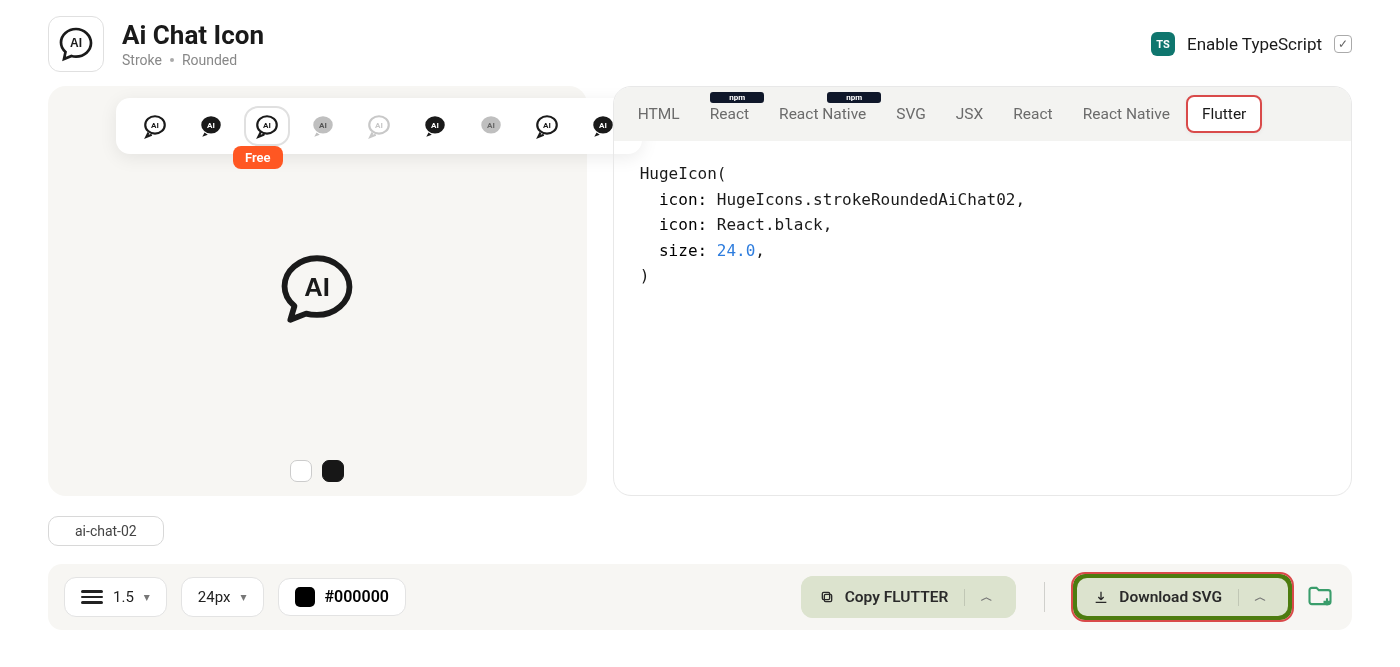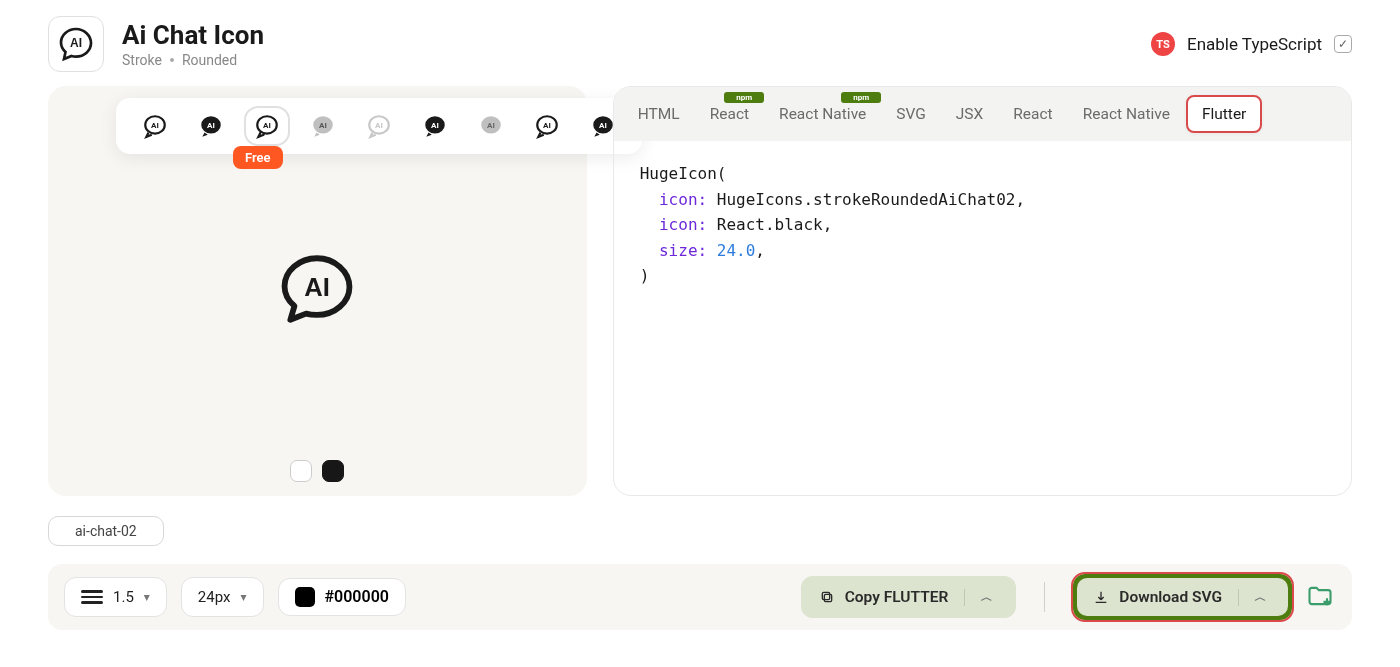--- a/index.html
+++ b/index.html
@@ -5,44 +5,44 @@
 * { box-sizing: border-box; margin: 0; padding: 0; }
 body { font-family: -apple-system, BlinkMacSystemFont, "Segoe UI", Roboto, sans-serif; background: #fff; width: 1400px; height: 667px; overflow: hidden; }
 
 .header { display: flex; align-items: center; justify-content: space-between; padding: 16px 48px 0; }
 .header-left { display: flex; align-items: center; gap: 18px; }
 .logo-box { width: 56px; height: 56px; border: 1px solid #e0e0e0; border-radius: 12px; display: flex; align-items: center; justify-content: center; }
 .title-block h1 { font-size: 26px; font-weight: 700; color: #1a1a1a; }
 .title-block .meta { display: flex; align-items: center; gap: 8px; color: #888; font-size: 14px; margin-top: 2px; }
 .dot { width: 4px; height: 4px; background: #aaa; border-radius: 50%; display: inline-block; }
 .header-right { display: flex; align-items: center; gap: 12px; }
-.ts-badge { width: 24px; height: 24px; background: #ef4444; color: #fff; font-size: 11px; font-weight: 700; border-radius: 12px; display: flex; align-items: center; justify-content: center; }
+.ts-badge { width: 24px; height: 24px; background: #0f766e; color: #fff; font-size: 11px; font-weight: 700; border-radius: 6px; display: flex; align-items: center; justify-content: center; }
 .ts-label { font-size: 17px; color: #1a1a1a; }
 .checkbox { width: 18px; height: 18px; border: 1.5px solid #aaa; border-radius: 4px; display: flex; align-items: center; justify-content: center; font-size: 12px; color: #666; }
 
 .main { display: flex; gap: 26px; padding: 14px 48px 0; }
 .preview-panel { width: 548px; height: 410px; border-radius: 18px; background: #f7f6f3; position: relative; }
 .variants-bar { position: absolute; top: 12px; left: 68px; display: flex; gap: 14px; background: #fff; border-radius: 14px; padding: 10px 18px; box-shadow: 0 4px 18px rgba(0,0,0,0.08); align-items: center; }
 .variant { width: 42px; height: 36px; border-radius: 12px; display: flex; align-items: center; justify-content: center; cursor: pointer; }
 .variant.active { outline: 2px solid #e0e0e0; background: #fff; }
 .free-badge { position: absolute; top: 60px; left: 185px; background: #ff5722; color: #fff; font-size: 13px; font-weight: 600; padding: 4px 12px; border-radius: 8px; }
 .big-preview { position: absolute; top: 50%; left: 50%; transform: translate(-50%, -50%); }
 .color-swatches { position: absolute; bottom: 14px; left: 50%; transform: translateX(-50%); display: flex; gap: 10px; }
 .swatch { width: 22px; height: 22px; border-radius: 7px; border: 1.5px solid #ccc; cursor: pointer; }
 .swatch.white { background: #fff; }
 .swatch.black { background: #171717; border-color: #171717; }
 
 .code-panel { width: 752px; height: 410px; border-radius: 18px; border: 1px solid #e8e8e8; display: flex; flex-direction: column; overflow: hidden; position: relative; }
 .code-tabs { display: flex; gap: 2px; background: #f3f3f1; padding: 8px 10px; align-items: center; }
 .code-tab { padding: 8px 14px; font-size: 15.5px; color: #6b6b6b; border-radius: 8px; cursor: pointer; position: relative; }
 .code-tab.active { background: #fff; color: #1a1a1a; box-shadow: 0 1px 4px rgba(0,0,0,0.05); border: 2px solid #d94a4a; }
-.npm-badge { position: absolute; top: -5px; right: -1px; background: #4d7c0f; color: #fff; font-size: 8px; font-weight: 700; padding: 1px 12px; border-radius: 3px; }
+.npm-badge { position: absolute; top: -5px; right: -1px; background: #0f172a; color: #fff; font-size: 8px; font-weight: 700; padding: 1px 19px; border-radius: 3px; }
 .code-body { padding: 20px 26px; font-family: "SFMono-Regular",Consolas,monospace; font-size: 16px; line-height: 1.6; color: #1a1a1a; position: relative; flex: 1; white-space: pre; }
 .tok-str { color: #1a1a1a; }
-.tok-prop { color: #6d28d9; }
+.tok-prop { color: #000000; }
 .tok-num { color: #2e7dde; }
 .copy-icon-btn { position: absolute; top: 18px; right: 20px; width: 24px; height: 24px; color: #555; cursor: pointer; }
 
 .tags-row { padding: 20px 48px 0; }
 .tag-chip { display: inline-block; padding: 6px 26px; border: 1px solid #d8d8d8; border-radius: 10px; font-size: 14px; color: #444; }
 
 .bottom-bar { margin: 18px 48px 0; background: #f7f6f3; border-radius: 14px; padding: 10px 16px; display: flex; align-items: center; gap: 14px; }
 .dd { display: flex; align-items: center; gap: 10px; background: #fff; border: 1px solid #e3e3e3; border-radius: 12px; padding: 10px 16px; cursor: pointer; font-size: 15px; color: #222; }
 .chev { color: #777; font-size: 12px; }
 .color-input { display: flex; align-items: flex-start; gap: 10px; background: #fff; border: 1px solid #e3e3e3; border-radius: 12px; padding: 8px 16px; }

